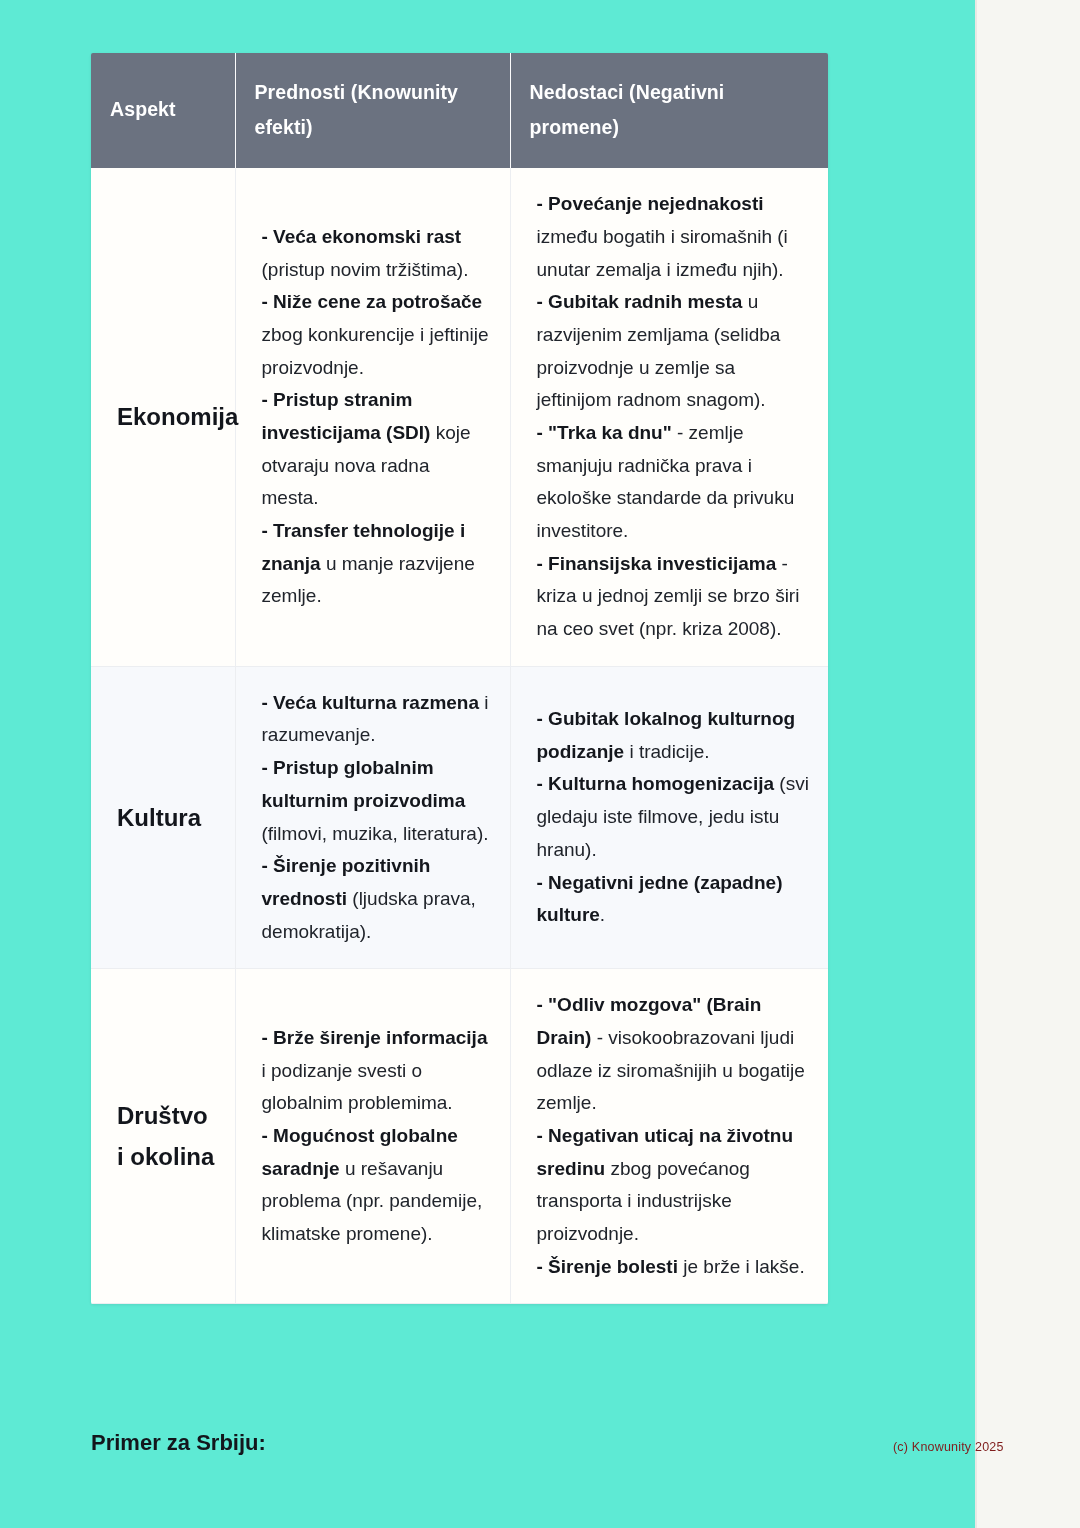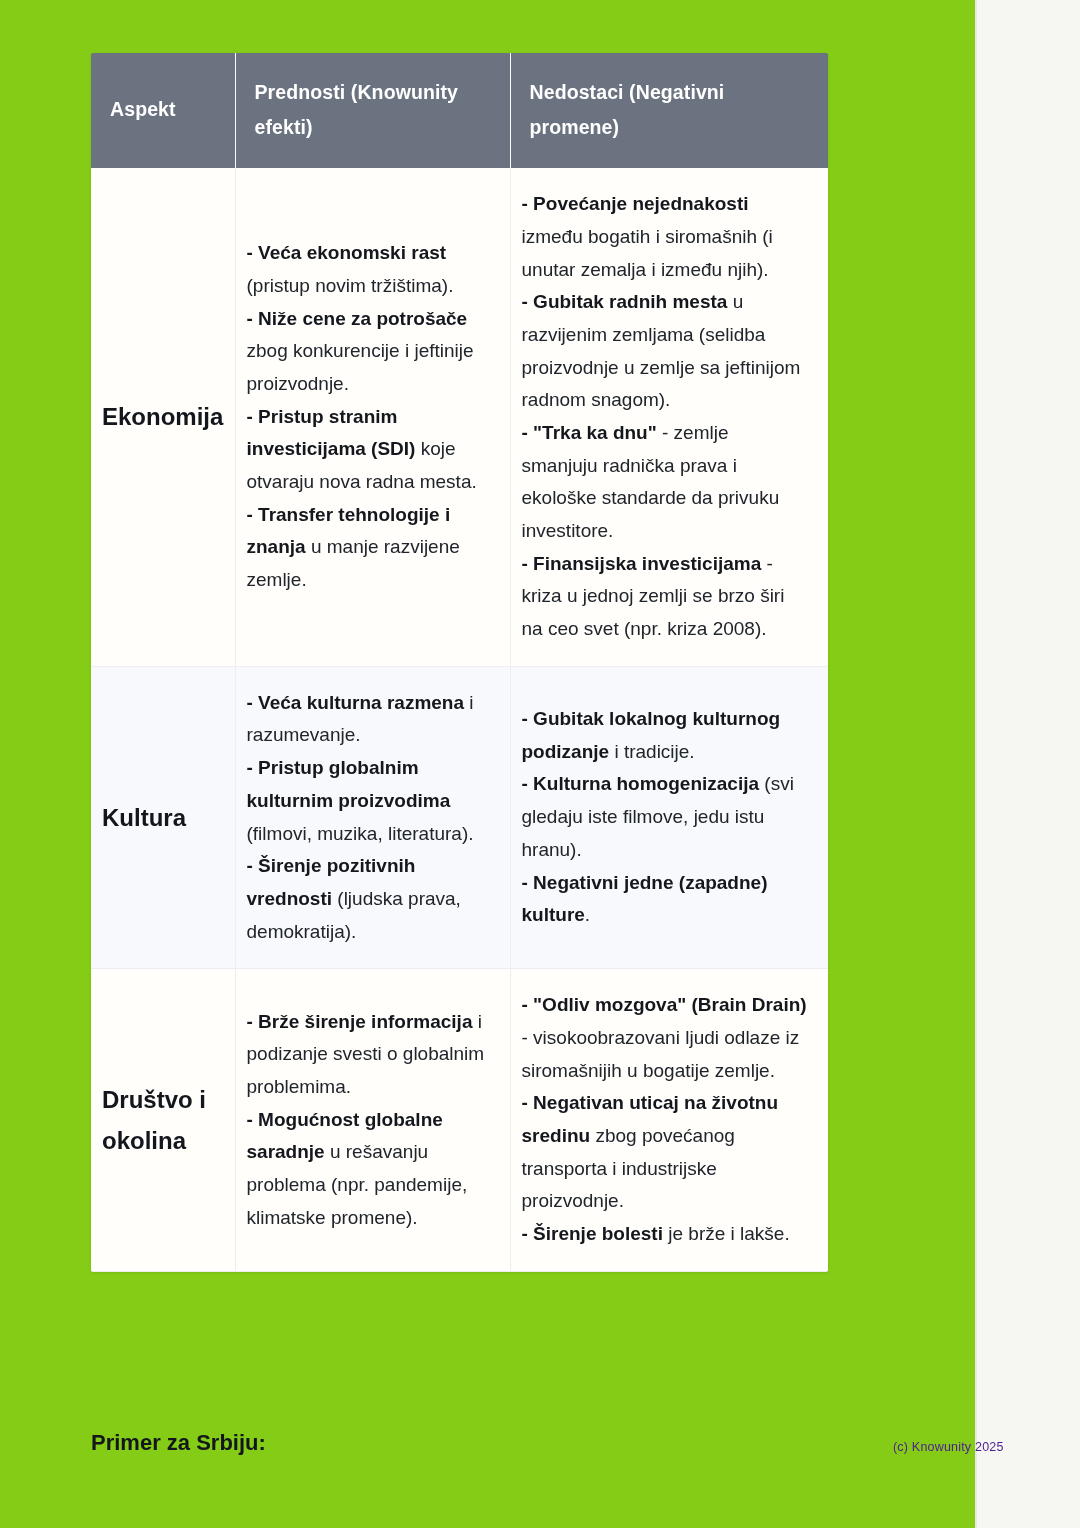--- a/index.html
+++ b/index.html
@@ -28,21 +28,21 @@
     border-left: 2px solid #e8e8e4;
     box-sizing: border-box;
   }
 
   .sheet {
     position: absolute;
     top: 0;
     left: 0;
     width: 975px;
     height: 1528px;
-    background: #84cc16;
+    background: #5eead4;
   }
 
   .table-wrap {
     position: absolute;
     left: 91px;
     top: 53px;
     width: 737px;
     box-shadow: 0 1px 3px rgba(30, 35, 45, 0.10);
     border-radius: 2px;
     overflow: hidden;
@@ -68,21 +68,21 @@
     padding: 22px 19px 24px 19px;
     vertical-align: middle;
     border-right: 1px solid #fbfbfc;
     letter-spacing: 0.1px;
   }
   thead th:last-child { border-right: none; }
 
   tbody td {
     font-size: 19px;
     line-height: 1.72;
-    padding: 20px 19px 20px 11px;
+    padding: 20px 19px 20px 26px;
     vertical-align: middle;
     border-right: 1px solid #eceef1;
     border-bottom: 1px solid #eceef1;
     color: #20242b;
     margin-top: 43px;
   }
   tbody td:last-child { border-right: none; }
   tbody tr:last-child td { border-bottom: 1px solid #eceef1; }
 
   tbody tr.row-odd  td { background: #fffefb; }
@@ -106,21 +106,21 @@
     font-size: 22px;
     font-weight: 700;
     color: #13161c;
   }
 
   .watermark {
     position: absolute;
     left: 893px;
     top: 1440px;
     font-size: 12.5px;
-    color: #4c1d95;
+    color: #7f1d1d;
     white-space: nowrap;
     letter-spacing: 0.2px;
   }
 </style>
 </head>
 <body>
 
 <div class="sheet">
 
   <div class="table-wrap">

